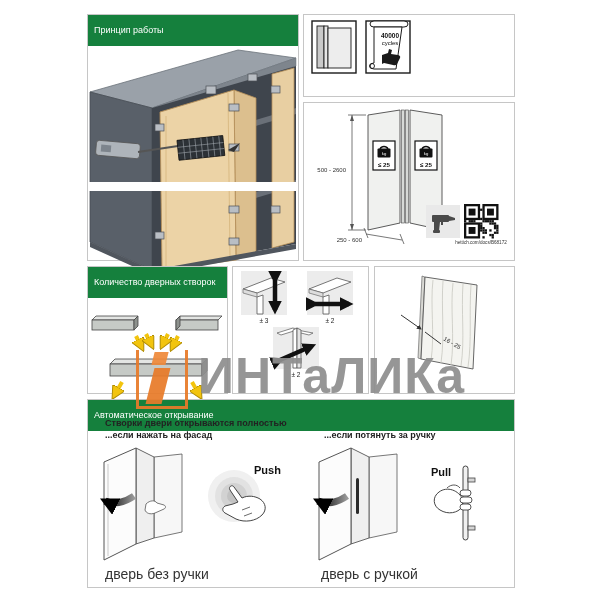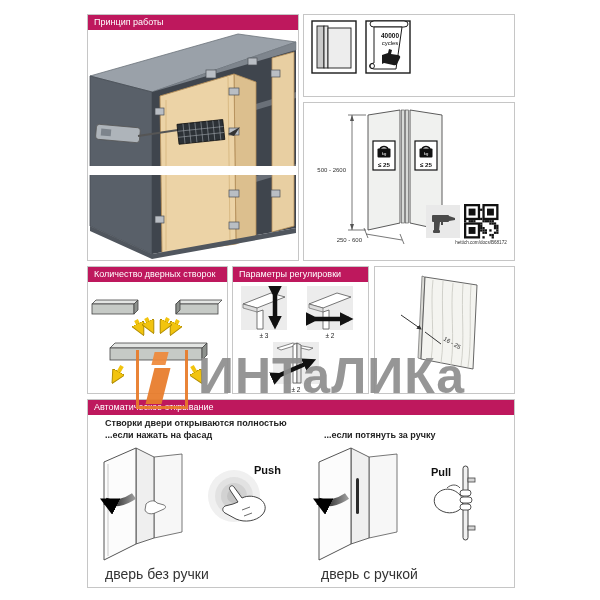--- a/index.html
+++ b/index.html
@@ -1,20 +1,20 @@
 <!DOCTYPE html>
 <html><head>
 <meta charset="utf-8">
 <style>
   html,body{margin:0;padding:0;background:#fff;}
   #page{position:relative;width:600px;height:600px;background:#ffffff;overflow:hidden;
         font-family:"Liberation Sans",sans-serif;color:#222;}
   .panel{position:absolute;background:#fff;border:1px solid #c6c6c6;box-sizing:border-box;}
-  .panel-h{height:15px;background:#be185d;color:#fff;font-size:9px;line-height:15px;
-           padding:0 6px;white-space:nowrap;overflow:hidden;}
+  .panel-h{height:15px;background:#15803d;color:#fff;font-size:9px;line-height:15px;
+           padding:8px 6px;white-space:nowrap;overflow:hidden;}
   svg{display:block;}
   svg text{font-family:"Liberation Sans",sans-serif;}
   .cap{position:absolute;font-size:14px;color:#333;}
   .blead{position:absolute;font-size:9px;font-weight:bold;color:#222;white-space:nowrap;}
   
   #wm{position:absolute;left:136px;top:350px;z-index:50;display:flex;align-items:flex-start;opacity:0.93;}
   #wm-logo{position:relative;width:46px;height:56px;border-left:3px solid #e87b2a;
            border-right:3px solid #e87b2a;border-bottom:3px solid #e87b2a;}
   .wm-dot{position:absolute;left:14px;top:2px;width:14px;height:13px;background:#ef8a3c;transform:skewX(-14deg);}
   .wm-bar{position:absolute;left:11px;top:18px;width:16px;height:36px;background:#e87b2a;transform:skewX(-14deg);}
@@ -240,21 +240,20 @@
         <polygon points="114,66 119,61 119,73 114,78" fill="#8d918d" stroke="#444" stroke-width="0.8"></polygon>
       </g>
       <g stroke="#f2c40e" stroke-width="4">
         <line x1="34" y1="84" x2="26" y2="98" marker-end="url(#ahY)"></line>
         <line x1="104" y1="84" x2="112" y2="98" marker-end="url(#ahY)"></line>
       </g>
     </svg>
   </div>
 
   <div class="panel" style="left:232px;top:266px;width:137px;height:128px;">
-    <div class="panel-h">Параметры регулировки</div>
     <svg width="135" height="111" viewBox="0 0 135 111">
       <defs>
         <marker id="ahB" orient="auto" markerUnits="strokeWidth" markerWidth="3" markerHeight="3" refX="2" refY="1.5">
           <path d="M0,0 L3,1.5 L0,3 z" fill="#111"></path>
         </marker>
       </defs>
 
       <g transform="translate(8,4)">
         <rect x="0" y="0" width="46" height="44" fill="#ececec"></rect>
         <polygon points="2,18 30,7 44,11 16,22" fill="#fff" stroke="#555" stroke-width="0.8"></polygon>

